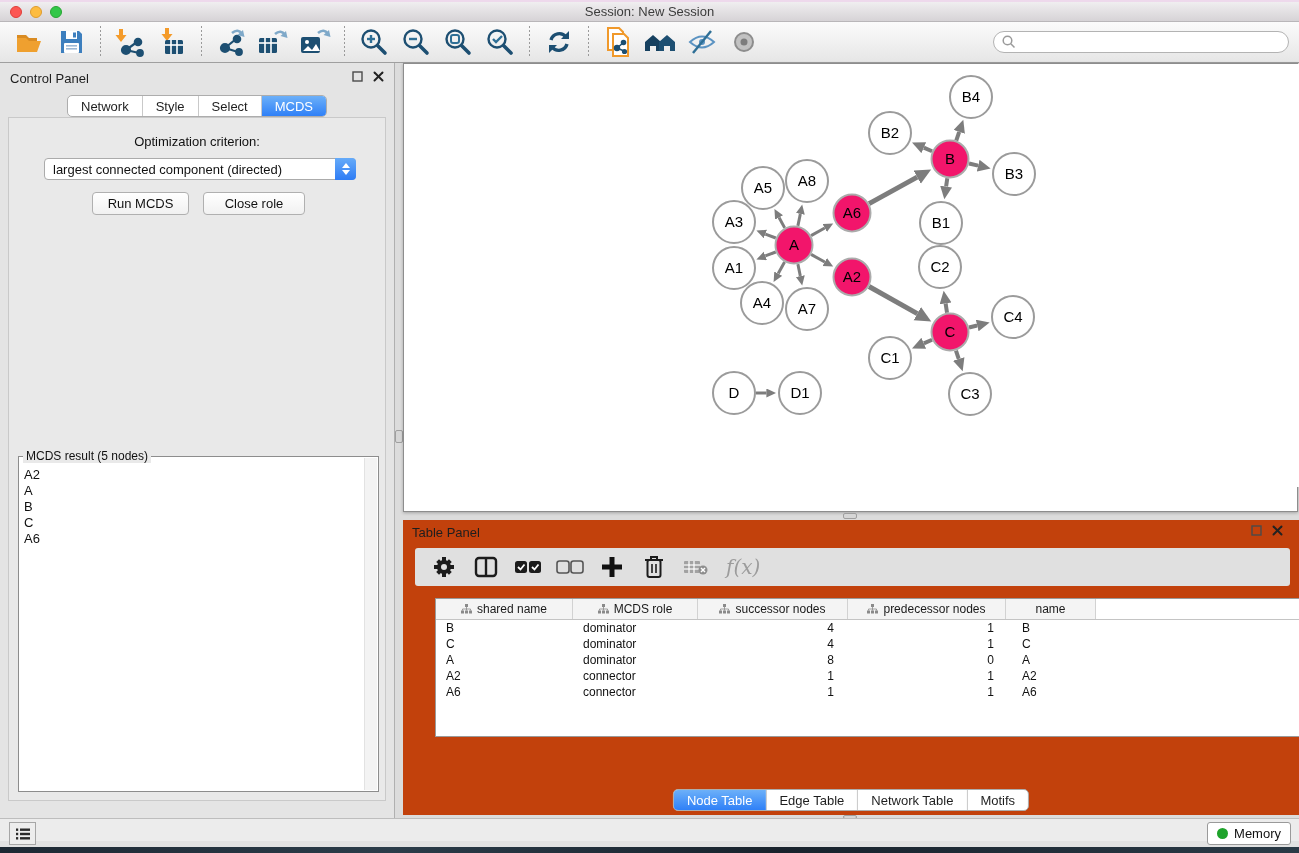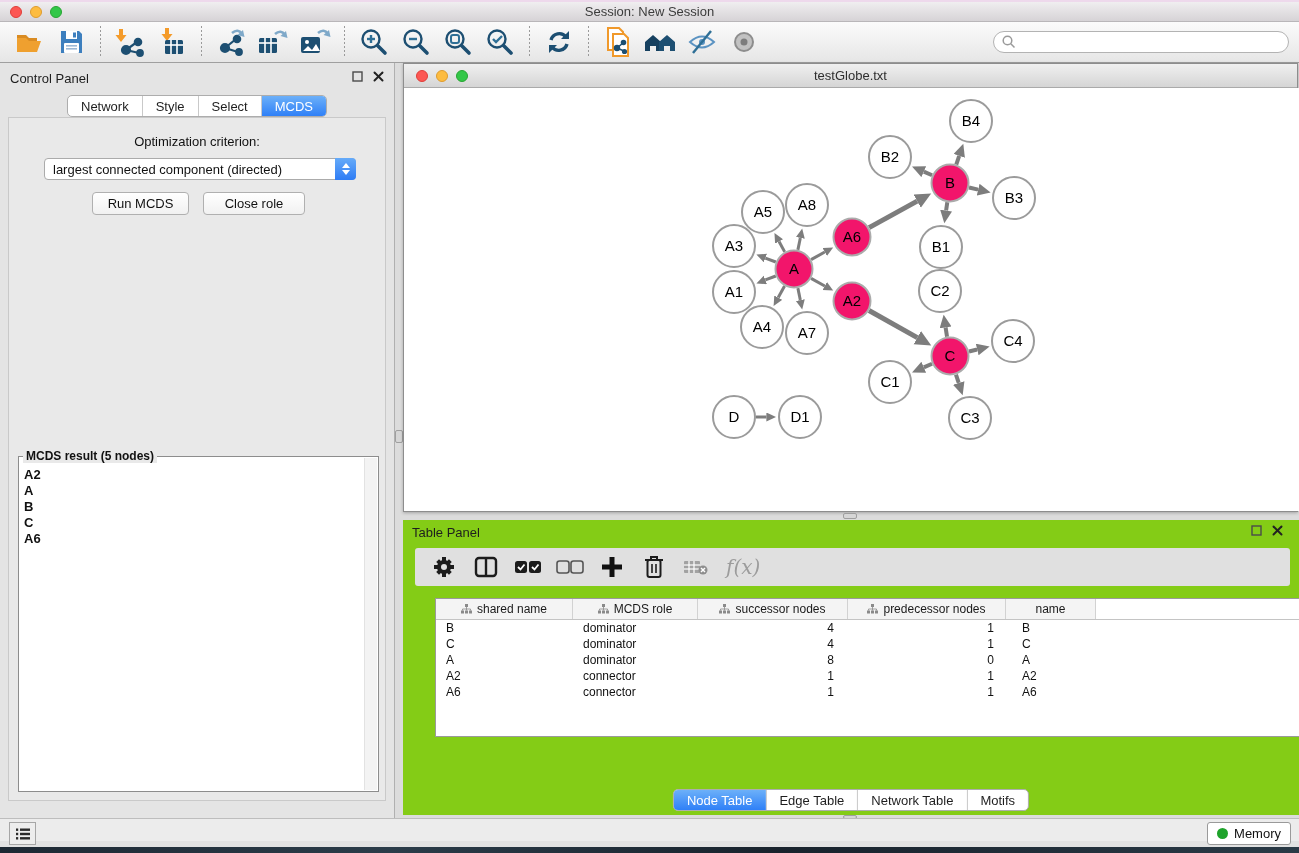--- a/index.html
+++ b/index.html
@@ -70,21 +70,21 @@
   .btn {
     position:absolute; height:23px; background:linear-gradient(#ffffff,#f1f1f1);
     border:1px solid #b0b0b0; border-radius:4px; font-size:13px; color:#111;
     display:flex; align-items:center; justify-content:center; cursor:default;
     font-family:"Liberation Sans",sans-serif;
   }
   .run-btn { left:83px; top:74px; width:97px; }
   .closep-btn { left:194px; top:74px; width:102px; }
   .result-box {
     position:absolute; left:9px; right:6px; top:338px; bottom:8px;
-    background:#fff; border:1px solid #8d8d8d;font-weight:bold;
+    background:#fff; border:1px solid #8d8d8d;
   }
   .result-legend {
     position:absolute; top:-8px; left:4px; background:#e9e9e9; padding:0 3px;
     font-size:12px; color:#111;
   }
   .result-list { padding:10px 0 0 5px; font-size:13px; color:#111; line-height:16px; }
   .result-scroll { position:absolute; right:1px; top:1px; bottom:1px; width:13px; background:#f3f3f3; border-left:1px solid #e2e2e2; }
   
   .mdi { position:absolute; left:395px; top:63px; right:0; height:755px; background:#dcdcdc; }
   .v-handle { position:absolute; left:0px; top:367px; width:8px; height:13px; background:#d6d6d6; border:1px solid #9f9f9f; border-radius:2px; }
@@ -100,21 +100,21 @@
     border-bottom:1px solid #aaa;
   }
   .net-titlebar .title { position:absolute; left:0; right:0; top:4px; text-align:center; font-size:13px; color:#2e2e2e; }
   .net-titlebar .lights { top:6px; left:12px; }
   .net-content { position:relative; width:893px; height:423px; overflow:hidden; background:#fff;margin-left:23px; }
   .resize-grip {
     position:absolute; right:1px; bottom:1px; width:14px; height:14px;
     background:repeating-linear-gradient(135deg, transparent 0 3px, #b5b5b5 3px 4px);
   }
   
-  .table-panel { position:absolute; left:8px; top:457px; right:0; height:295px; background:#84cc16; }
+  .table-panel { position:absolute; left:8px; top:457px; right:0; height:295px; background:#c2410c; }
   .tp-toolbar {
     position:absolute; left:12px; top:28px; width:875px; height:38px;
     background:#e0e0e0; border-radius:3px; display:flex; align-items:center; padding-left:15px; gap:14px;
   }
   .tp-icon { width:28px; height:26px; display:flex; align-items:center; justify-content:center; }
   .fx-label { font-size:20px; color:#9c9c9c; font-family:"DejaVu Serif", serif; font-style:italic; margin-left:2px; }
   .data-table {
     position:absolute; left:12px; top:78px; width:875px; height:139px;
     background:#fff; border:1px solid #9a9a9a; overflow:hidden;margin-left:20px;
   }
@@ -360,28 +360,20 @@
           </div>
         <div class="result-scroll"></div>
       </div>
     </div>
   </div>
 
   <div class="mdi">
     <div class="v-handle"></div>
 
     <div class="net-window">
-      <div class="net-titlebar">
-        <div class="lights">
-          <div class="light red"></div>
-          <div class="light yellow"></div>
-          <div class="light green"></div>
-        </div>
-        <div class="title">testGlobe.txt</div>
-      </div>
       <div class="net-content">
         <svg id="graph-svg" width="893" height="423" viewBox="0 0 893 423">
             <defs>
               <marker id="arrow" orient="auto" markerWidth="4" markerHeight="3.4" refX="0" refY="1.5">
                 <path d="M0,0 L3.2,1.5 L0,3 Z" fill="#7D7D7D"></path>
               </marker>
             </defs>
             <line x1="357.6834470352553" y1="163.86956390353396" x2="352.05313741617545" y2="153.51705912006457" stroke="#7D7D7D" stroke-width="3" marker-end="url(#arrow)"></line>
             <line x1="370.881668523657" y1="161.89024726814995" x2="373.31158654385246" y2="149.927573937957" stroke="#7D7D7D" stroke-width="3" marker-end="url(#arrow)"></line>
             <line x1="348.79195071261006" y1="174.02024777316717" x2="338.3738695413489" y2="170.0266499908504" stroke="#7D7D7D" stroke-width="3" marker-end="url(#arrow)"></line>

